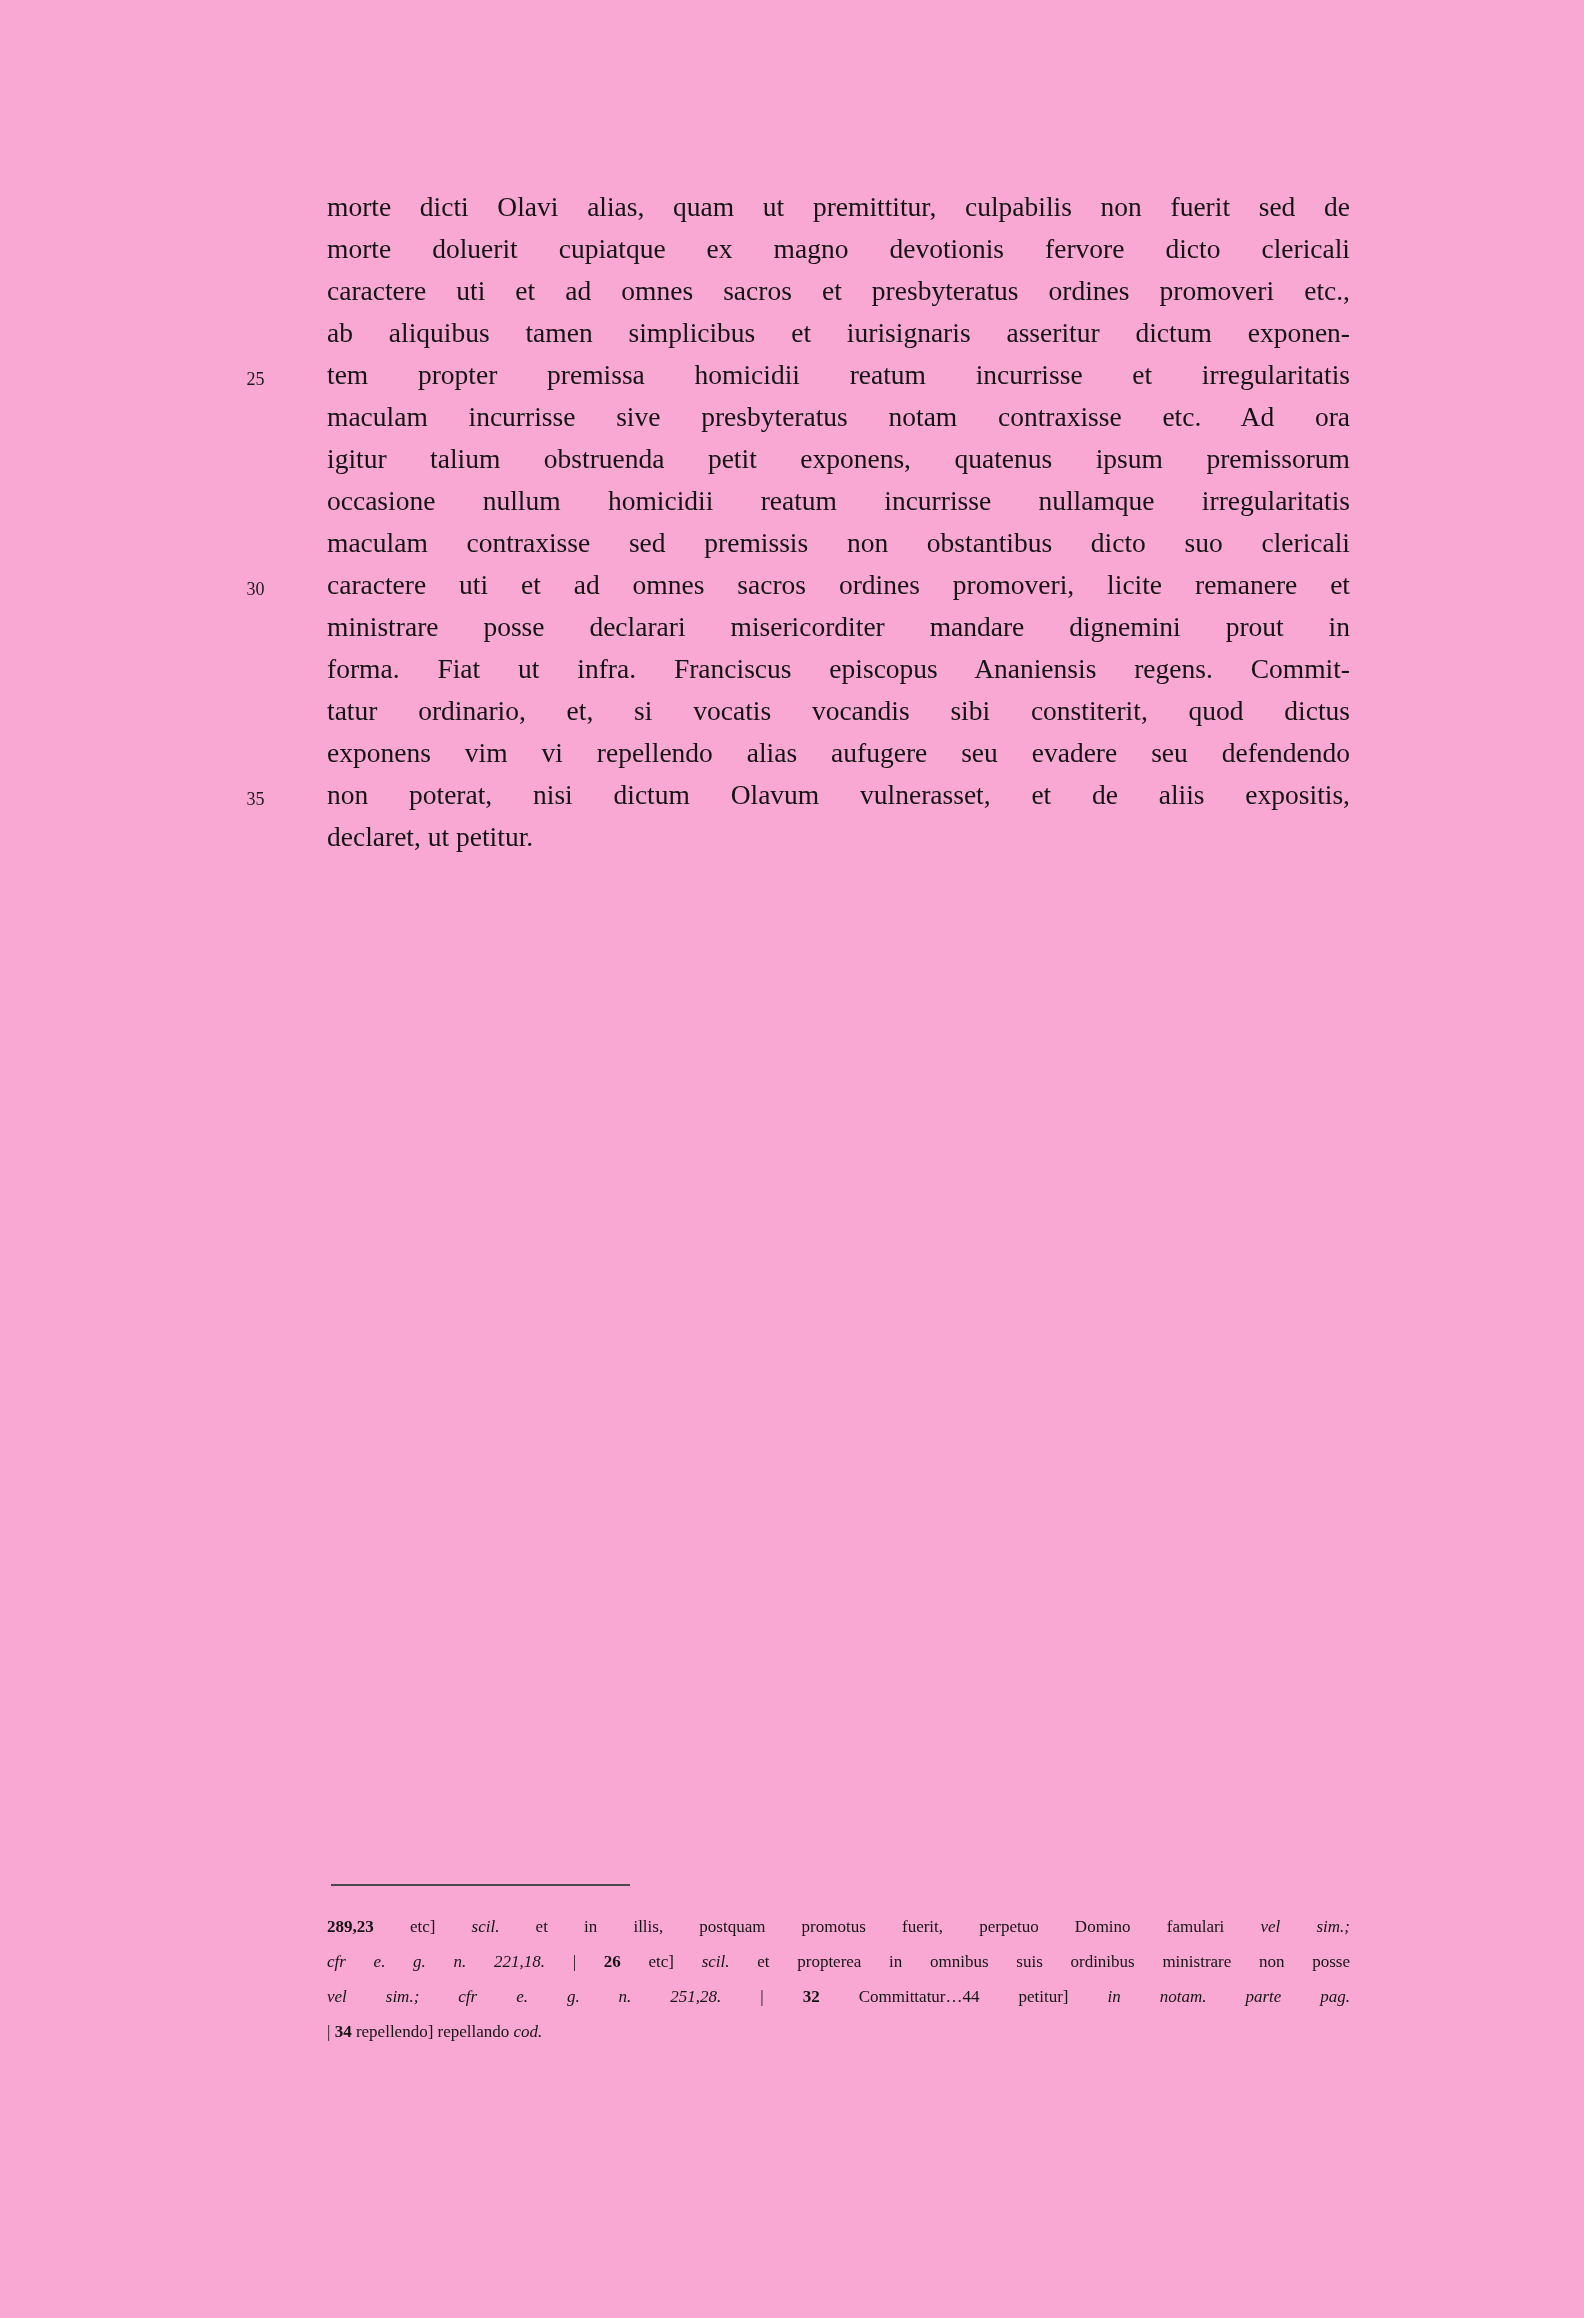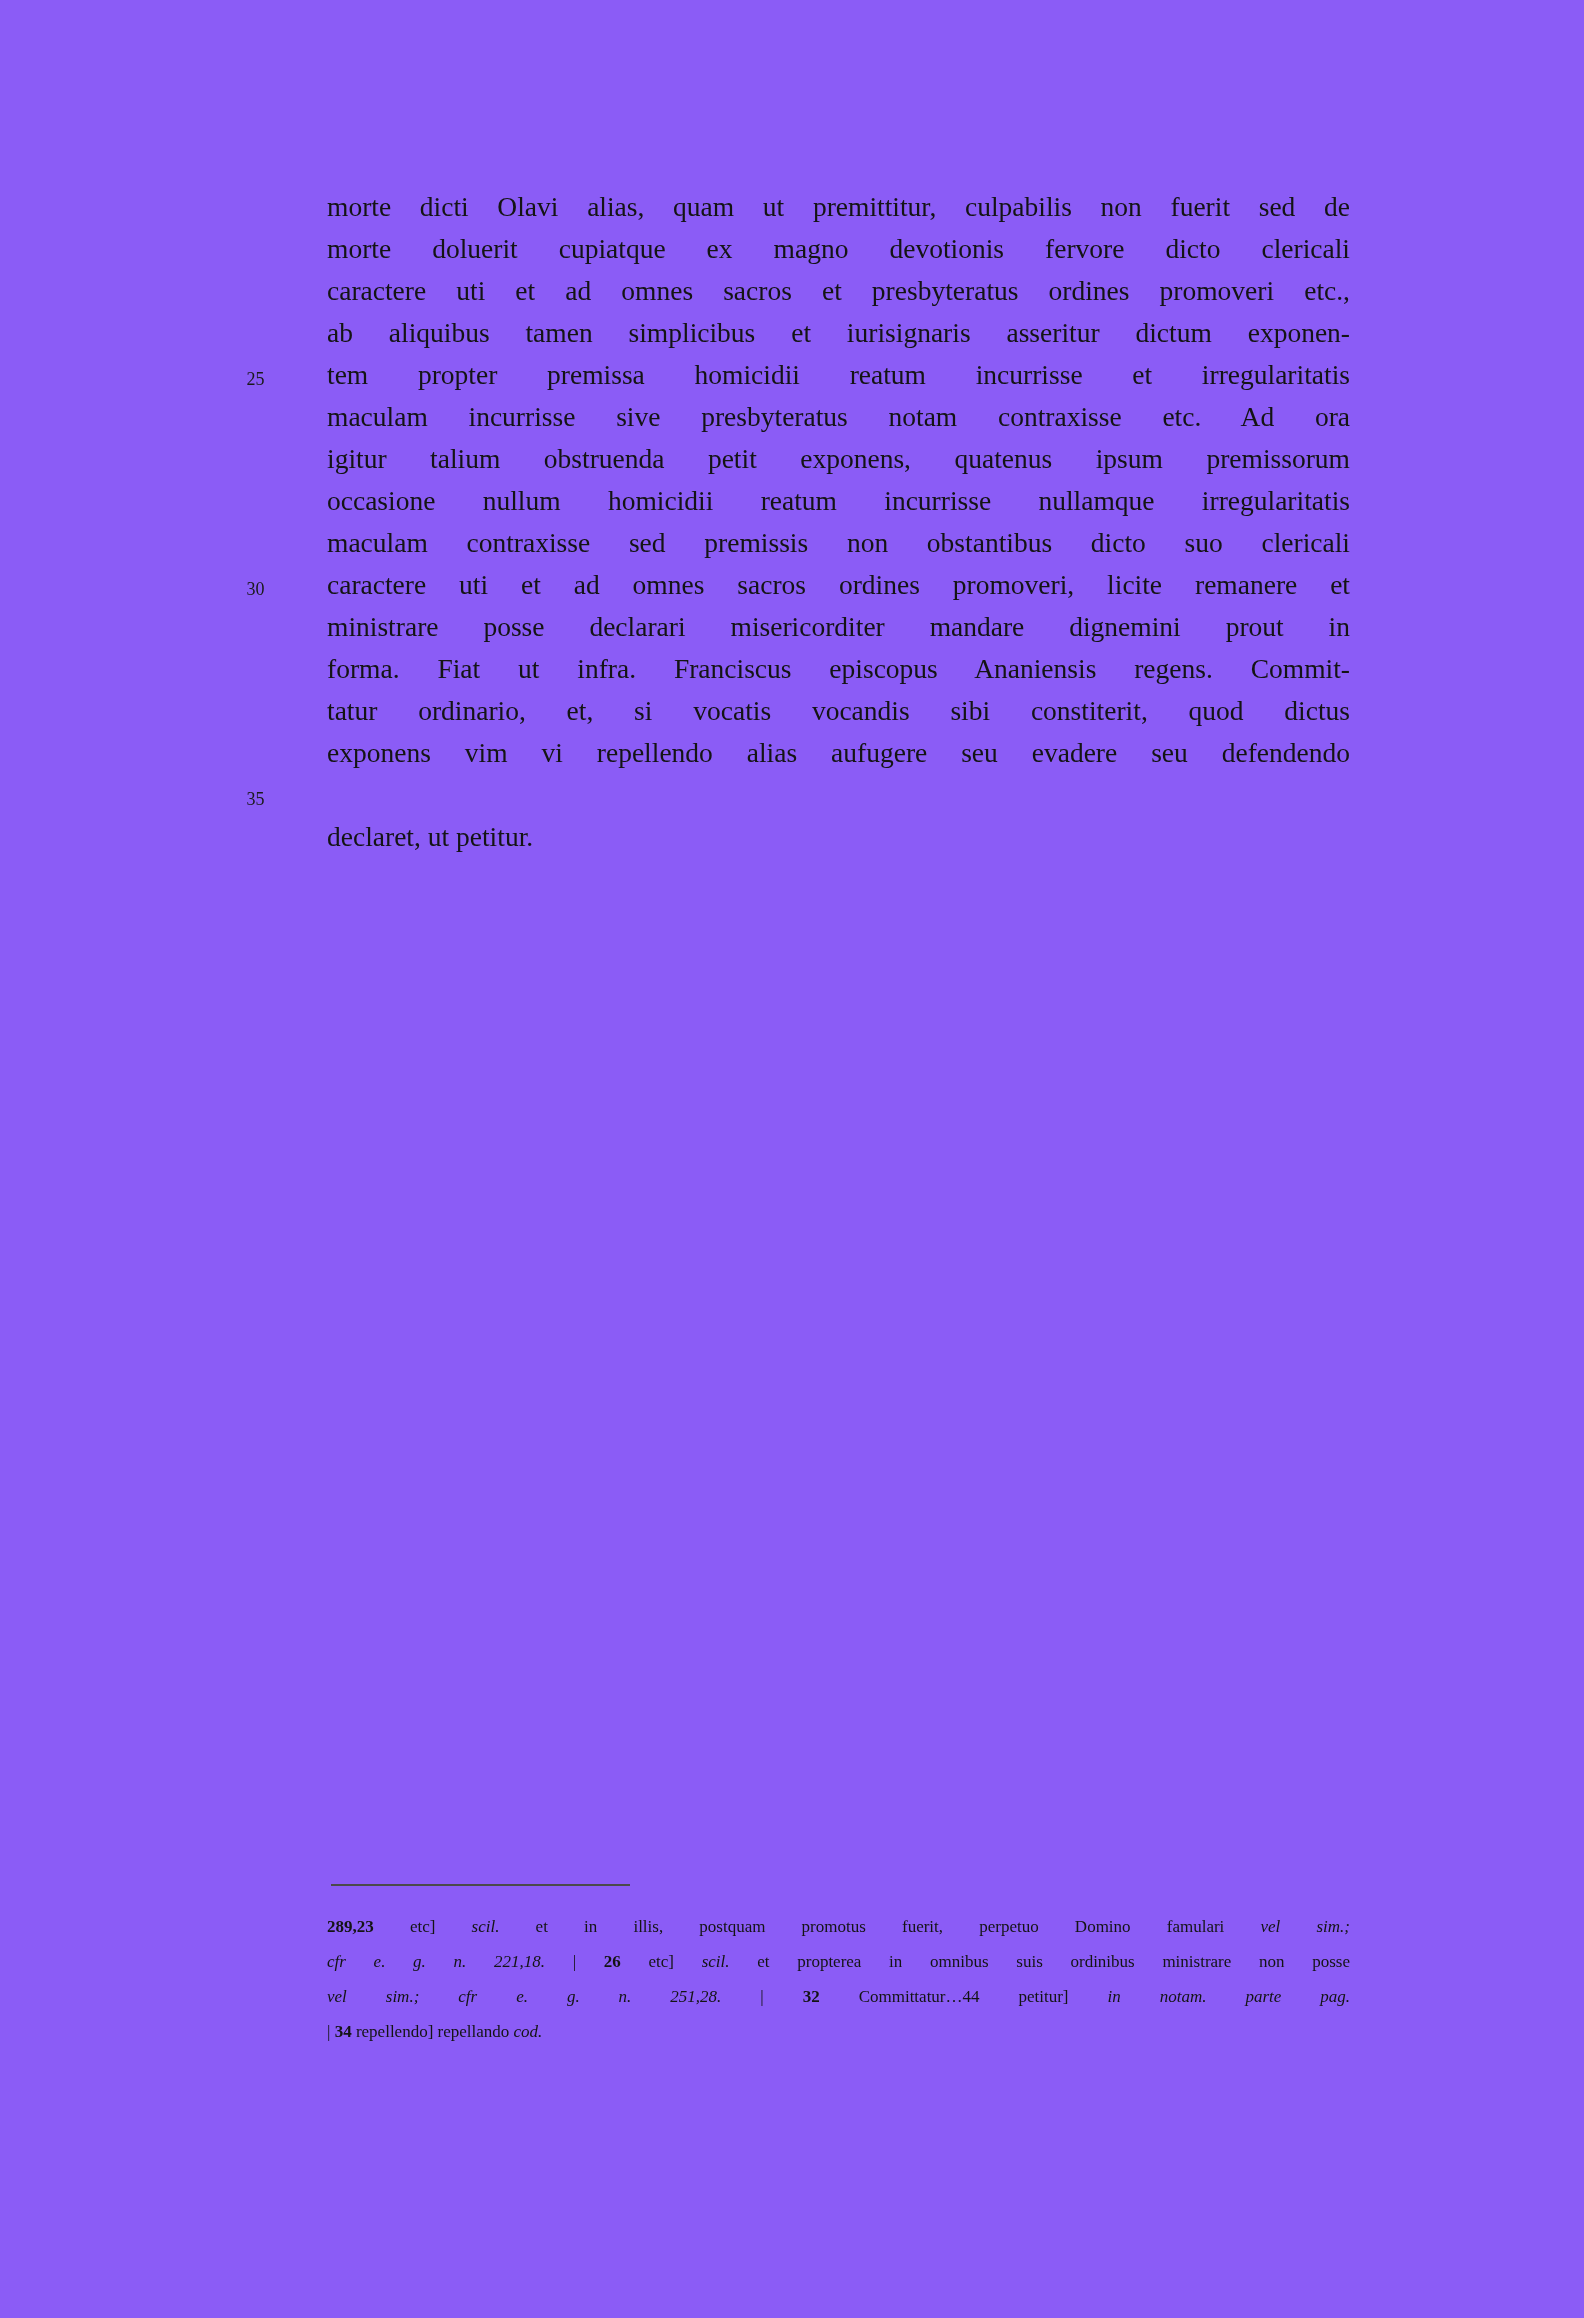--- a/index.html
+++ b/index.html
@@ -72,38 +72,38 @@
   }
   .fn-line.no-just {
     text-align-last: left;
   }
   .seg-b { font-weight: bold; }
   .seg-i { font-style: italic; }
 </style>
 </head>
 <body>
 
-<div class="page" style="background: #8b5cf6; color: rgb(20, 20, 20);">
+<div class="page" style="background: #f9a8d4; color: rgb(20, 20, 20);">
 
   <main class="main-text" id="main-lines">
       <div class="text-line"><span>morte dicti Olavi alias, quam ut premittitur, culpabilis non fuerit sed de</span></div>
       <div class="text-line"><span>morte doluerit cupiatque ex magno devotionis fervore dicto clericali</span></div>
       <div class="text-line"><span>caractere uti et ad omnes sacros et presbyteratus ordines promoveri etc.,</span></div>
       <div class="text-line"><span>ab aliquibus tamen simplicibus et iurisignaris asseritur dictum exponen-</span></div>
       <div class="text-line"><span class="line-no">25</span><span>tem propter premissa homicidii reatum incurrisse et irregularitatis</span></div>
       <div class="text-line"><span>maculam incurrisse sive presbyteratus notam contraxisse etc. Ad ora</span></div>
       <div class="text-line"><span>igitur talium obstruenda petit exponens, quatenus ipsum premissorum</span></div>
       <div class="text-line"><span>occasione nullum homicidii reatum incurrisse nullamque irregularitatis</span></div>
       <div class="text-line"><span>maculam contraxisse sed premissis non obstantibus dicto suo clericali</span></div>
       <div class="text-line"><span class="line-no">30</span><span>caractere uti et ad omnes sacros ordines promoveri, licite remanere et</span></div>
       <div class="text-line"><span>ministrare posse declarari misericorditer mandare dignemini prout in</span></div>
       <div class="text-line"><span>forma. Fiat ut infra. Franciscus episcopus Ananiensis regens. Commit-</span></div>
       <div class="text-line"><span>tatur ordinario, et, si vocatis vocandis sibi constiterit, quod dictus</span></div>
       <div class="text-line"><span>exponens vim vi repellendo alias aufugere seu evadere seu defendendo</span></div>
-      <div class="text-line"><span class="line-no">35</span></div>
+      <div class="text-line"><span class="line-no">35</span><span>non poterat, nisi dictum Olavum vulnerasset, et de aliis expositis,</span></div>
       <div class="text-line no-just"><span>declaret, ut petitur.</span></div>
     </main>
 
   <hr class="fn-rule" style="background: rgb(74, 74, 74);">
 
   <section class="apparatus" id="apparatus-lines">
       <div class="fn-line"><span class="seg-b">289,23</span><span> etc] </span><span class="seg-i">scil.</span><span> et in illis, postquam promotus fuerit, perpetuo Domino famulari </span><span class="seg-i">vel sim.;</span></div>
       <div class="fn-line"><span class="seg-i">cfr e. g. n. 221,18.</span><span> | </span><span class="seg-b">26</span><span> etc] </span><span class="seg-i">scil.</span><span> et propterea in omnibus suis ordinibus ministrare non posse</span></div>
       <div class="fn-line"><span class="seg-i">vel sim.; </span><span class="seg-i">cfr e. g. n. 251,28.</span><span> | </span><span class="seg-b">32</span><span> Committatur…44 petitur] </span><span class="seg-i">in notam. parte pag.</span></div>
       <div class="fn-line no-just"><span>| </span><span class="seg-b">34</span><span> repellendo] repellando </span><span class="seg-i">cod.</span></div>

